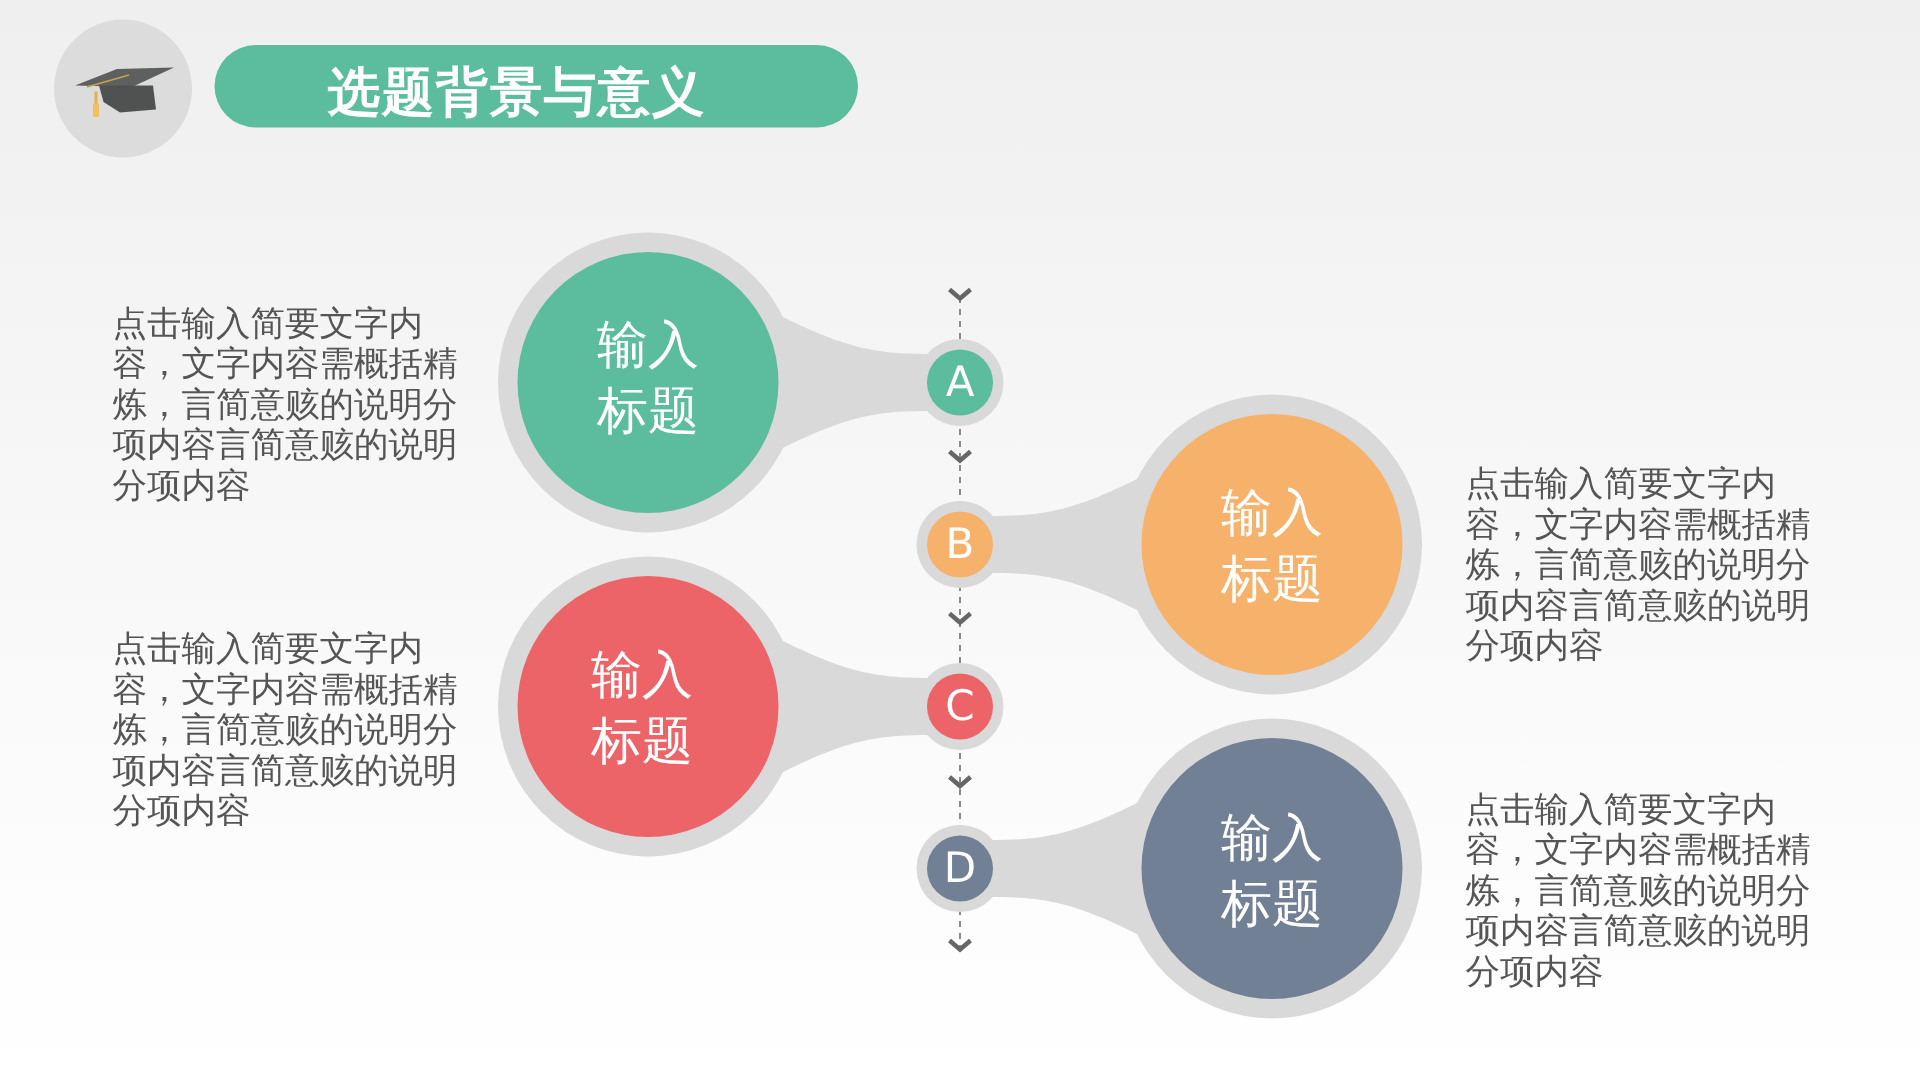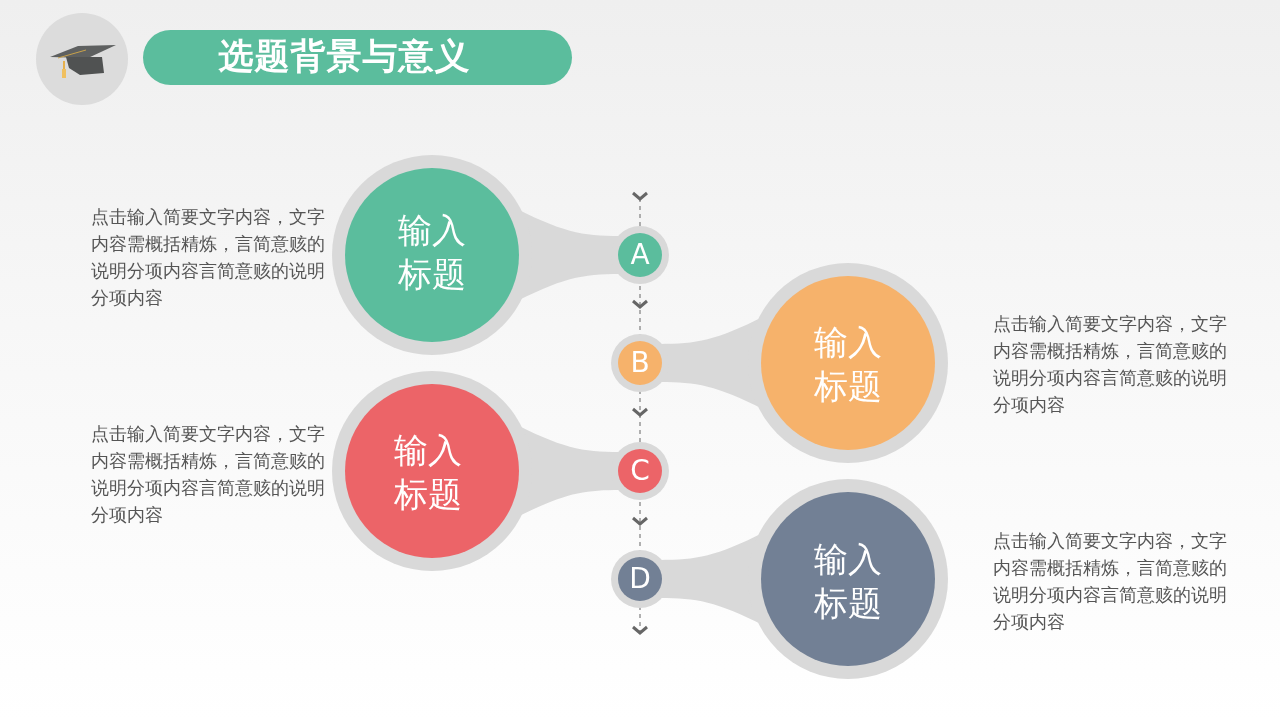--- a/index.html
+++ b/index.html
@@ -8,36 +8,36 @@
     background: linear-gradient(to bottom, #efefef 0%, #f7f7f7 45%, #ffffff 100%);
     font-family: "DejaVu Sans", "Liberation Sans", sans-serif;
   }
   .abs { position:absolute; }
   .logo-circle {
     left:36px; top:13px; width:92px; height:92px; border-radius:50%;
     background:#dcdcdc;
   }
   .title-pill {
     left:143px; top:30px; width:429px; height:55px; border-radius:28px;
-    background:#5bbd9d; display:flex; align-items:center; justify-content:center;
+    background:#5bbd9d; display:flex; align-items:flex-end; justify-content:center;
   }
   .title-text {
     color:#ffffff; font-size:35px; font-weight:bold; letter-spacing:1px;
     margin-left:-26px; margin-top:-2px;
   }
   svg.diagram { left:0; top:0; width:1280px; height:720px; }
   .node-label {
     color:#ffffff; font-size:34px; font-weight:normal; line-height:44px;
     text-align:center; width:140px;
   }
   .letter {
     color:#ffffff; font-size:28px; width:48px; text-align:center; line-height:48px;
   }
   .desc {
-    color:#555555; font-size:18px; line-height:27px; width:240px;margin-left:16px;
+    color:#555555; font-size:23px; line-height:27px; width:240px;
   }
 </style>
 </head>
 <body>
 
 <div class="abs logo-circle">
   <svg width="92" height="92" viewBox="0 0 92 92">
     <polygon points="14,44 42,33 80,32 52,45" fill="#5e6060"></polygon>
     <polygon points="30,44 66,44 68,60 44,62 33,55" fill="#505252"></polygon>
     <line x1="22" y1="45" x2="50" y2="37" stroke="#c9a24a" stroke-width="1"></line>

